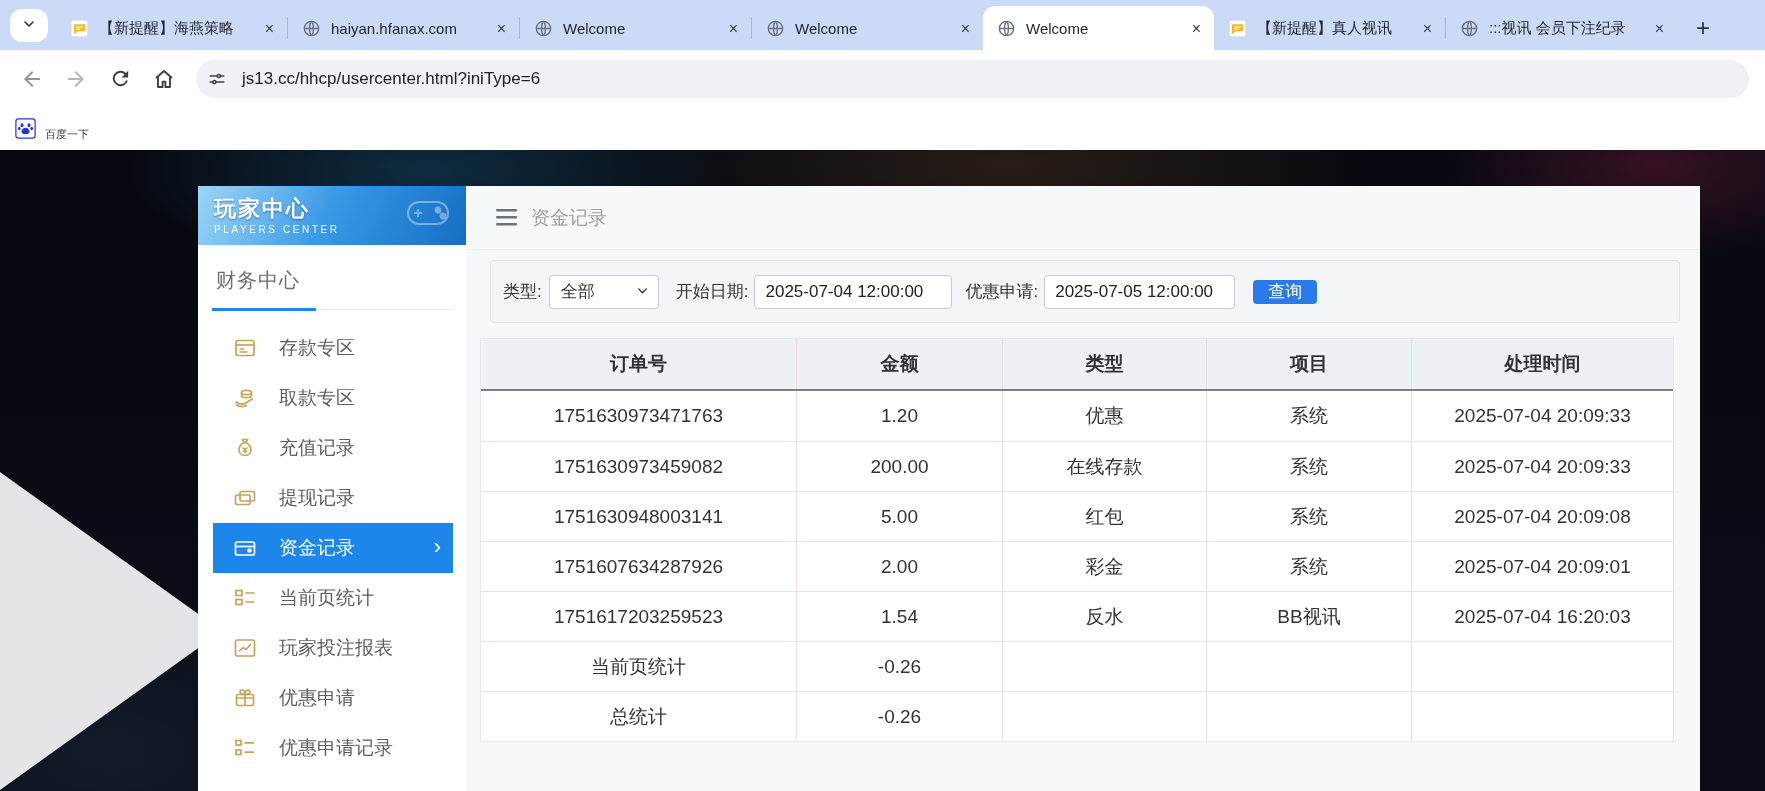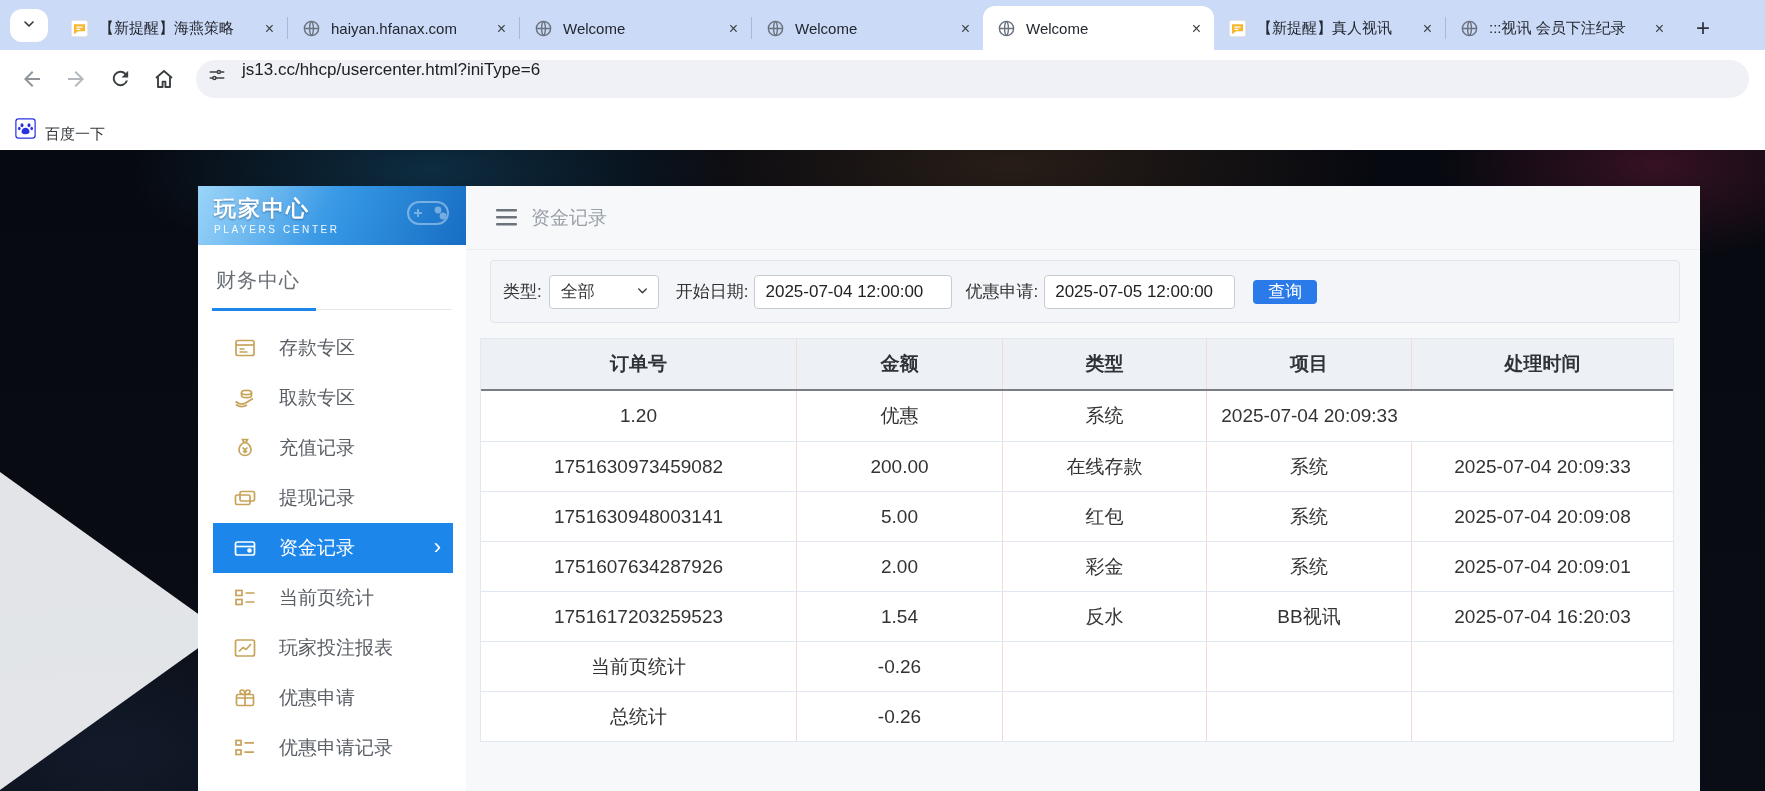--- a/index.html
+++ b/index.html
@@ -13,27 +13,27 @@
   .tab{width:231px;height:44px;display:flex;align-items:center;padding:0 8px 0 14px;color:#23272f;font-size:15px;position:relative;}
   .tab.active{background:#fff;border-radius:12px 12px 0 0;}
   .tab .favicon{width:19px;height:19px;margin-right:10px;flex:none;}
   .tab .t-title{flex:1;overflow:hidden;white-space:nowrap;}
   .tab .t-close{width:19px;height:19px;flex:none;margin-left:6px;color:#3c4043;font-size:16px;line-height:19px;text-align:center;border-radius:50%;cursor:pointer;}
   .tab-sep{width:1px;height:22px;background:#a5b8dd;align-self:center;flex:none;}
   .newtab-btn{width:32px;height:32px;align-self:center;margin-left:10px;font-size:24px;font-weight:300;color:#2d3138;display:flex;align-items:center;justify-content:center;border-radius:50%;cursor:pointer;}
 
   .toolbar{position:absolute;left:0;top:50px;width:1765px;height:57px;background:#fff;display:flex;align-items:center;padding-left:14px;}
   .nav-ic{width:36px;height:36px;display:flex;align-items:center;justify-content:center;border-radius:50%;flex:none;margin-right:8px;}
-  .omnibox{flex:1;height:38px;background:#eff1f6;border-radius:19px;margin:0 16px 0 6px;display:flex;padding:0 6px;}
+  .omnibox{flex:1;height:38px;background:#eff1f6;border-radius:19px;margin:0 16px 0 6px;display:flex;align-items:center;padding:0 6px;}
   .omni-chip{width:30px;height:30px;border-radius:50%;display:flex;align-items:center;justify-content:center;margin-right:10px;flex:none;}
   .url-text{font-size:17px;color:#202124;}
 
   .bookmarks{position:absolute;left:0;top:107px;width:1765px;height:43px;background:#fff;display:flex;align-items:center;padding-left:15px;}
   .bm-ic{width:21px;height:21px;margin-right:9px;flex:none;}
-  .bm-label{font-size:15px;color:#35383d;margin-top:11px;}
+  .bm-label{font-size:11px;color:#35383d;margin-top:11px;}
 
   
   .page{position:absolute;left:0;top:150px;width:1765px;height:641px;overflow:hidden;
     background:
       radial-gradient(430px 150px at 430px 20px, rgba(18,74,105,.55), transparent 70%),
       radial-gradient(520px 160px at 1010px 15px, rgba(92,62,32,.38), transparent 70%),
       radial-gradient(300px 130px at 1655px 15px, rgba(118,28,62,.42), transparent 72%),
       radial-gradient(420px 230px at 110px 600px, rgba(38,58,92,.30), transparent 70%),
       linear-gradient(#070910,#0a0d15);}
   .bg-triangle{position:absolute;left:0;top:322px;width:222px;height:318px;background:rgba(243,245,248,.93);clip-path:polygon(0 0,100% 50%,0 100%);}
@@ -337,20 +337,21 @@
 
     <div class="ftable" id="ftable">
         <div class="t-row t-head">
           <div class="t-cell">订单号</div>
           <div class="t-cell">金额</div>
           <div class="t-cell">类型</div>
           <div class="t-cell">项目</div>
           <div class="t-cell">处理时间</div>
         </div>
         <div class="t-row">
+          <div class="t-cell">1751630973471763</div>
           <div class="t-cell">1.20</div>
           <div class="t-cell">优惠</div>
           <div class="t-cell">系统</div>
           <div class="t-cell">2025-07-04 20:09:33</div>
         </div>
         <div class="t-row">
           <div class="t-cell">1751630973459082</div>
           <div class="t-cell">200.00</div>
           <div class="t-cell">在线存款</div>
           <div class="t-cell">系统</div>

